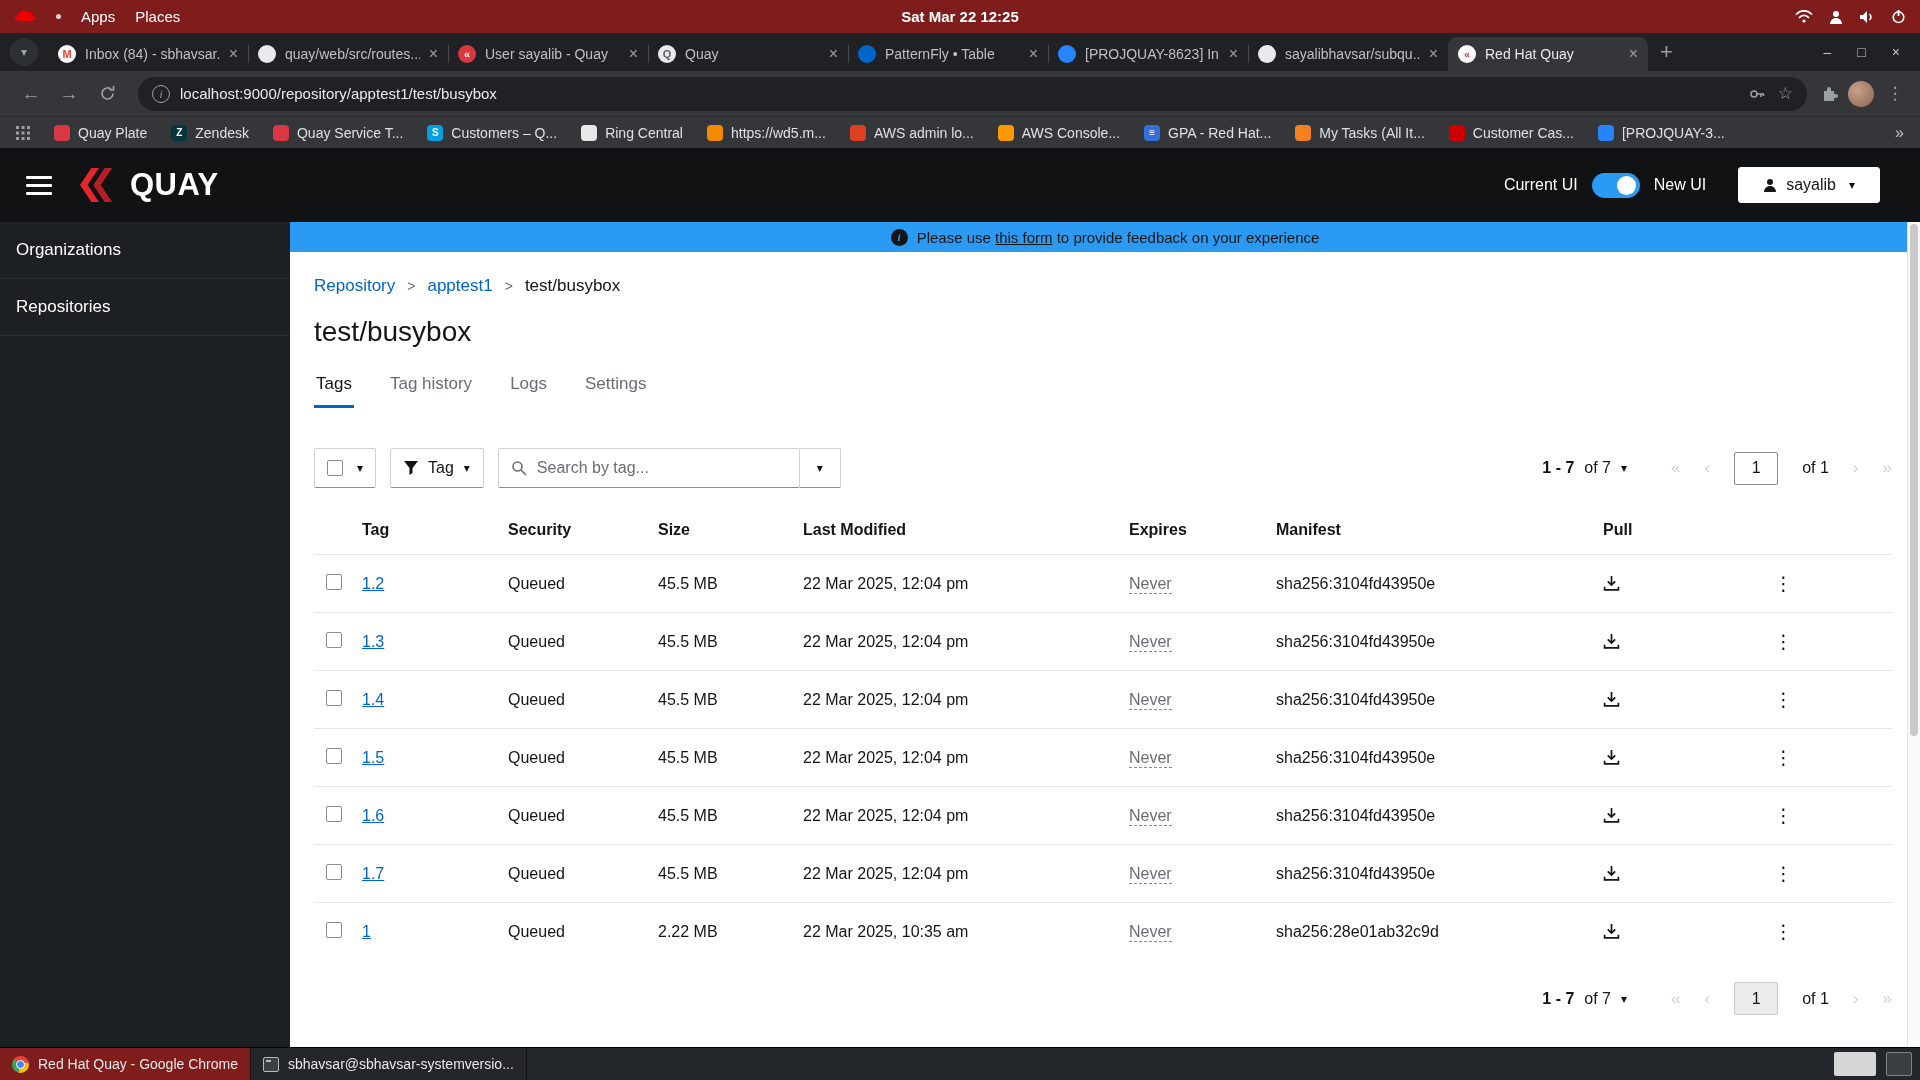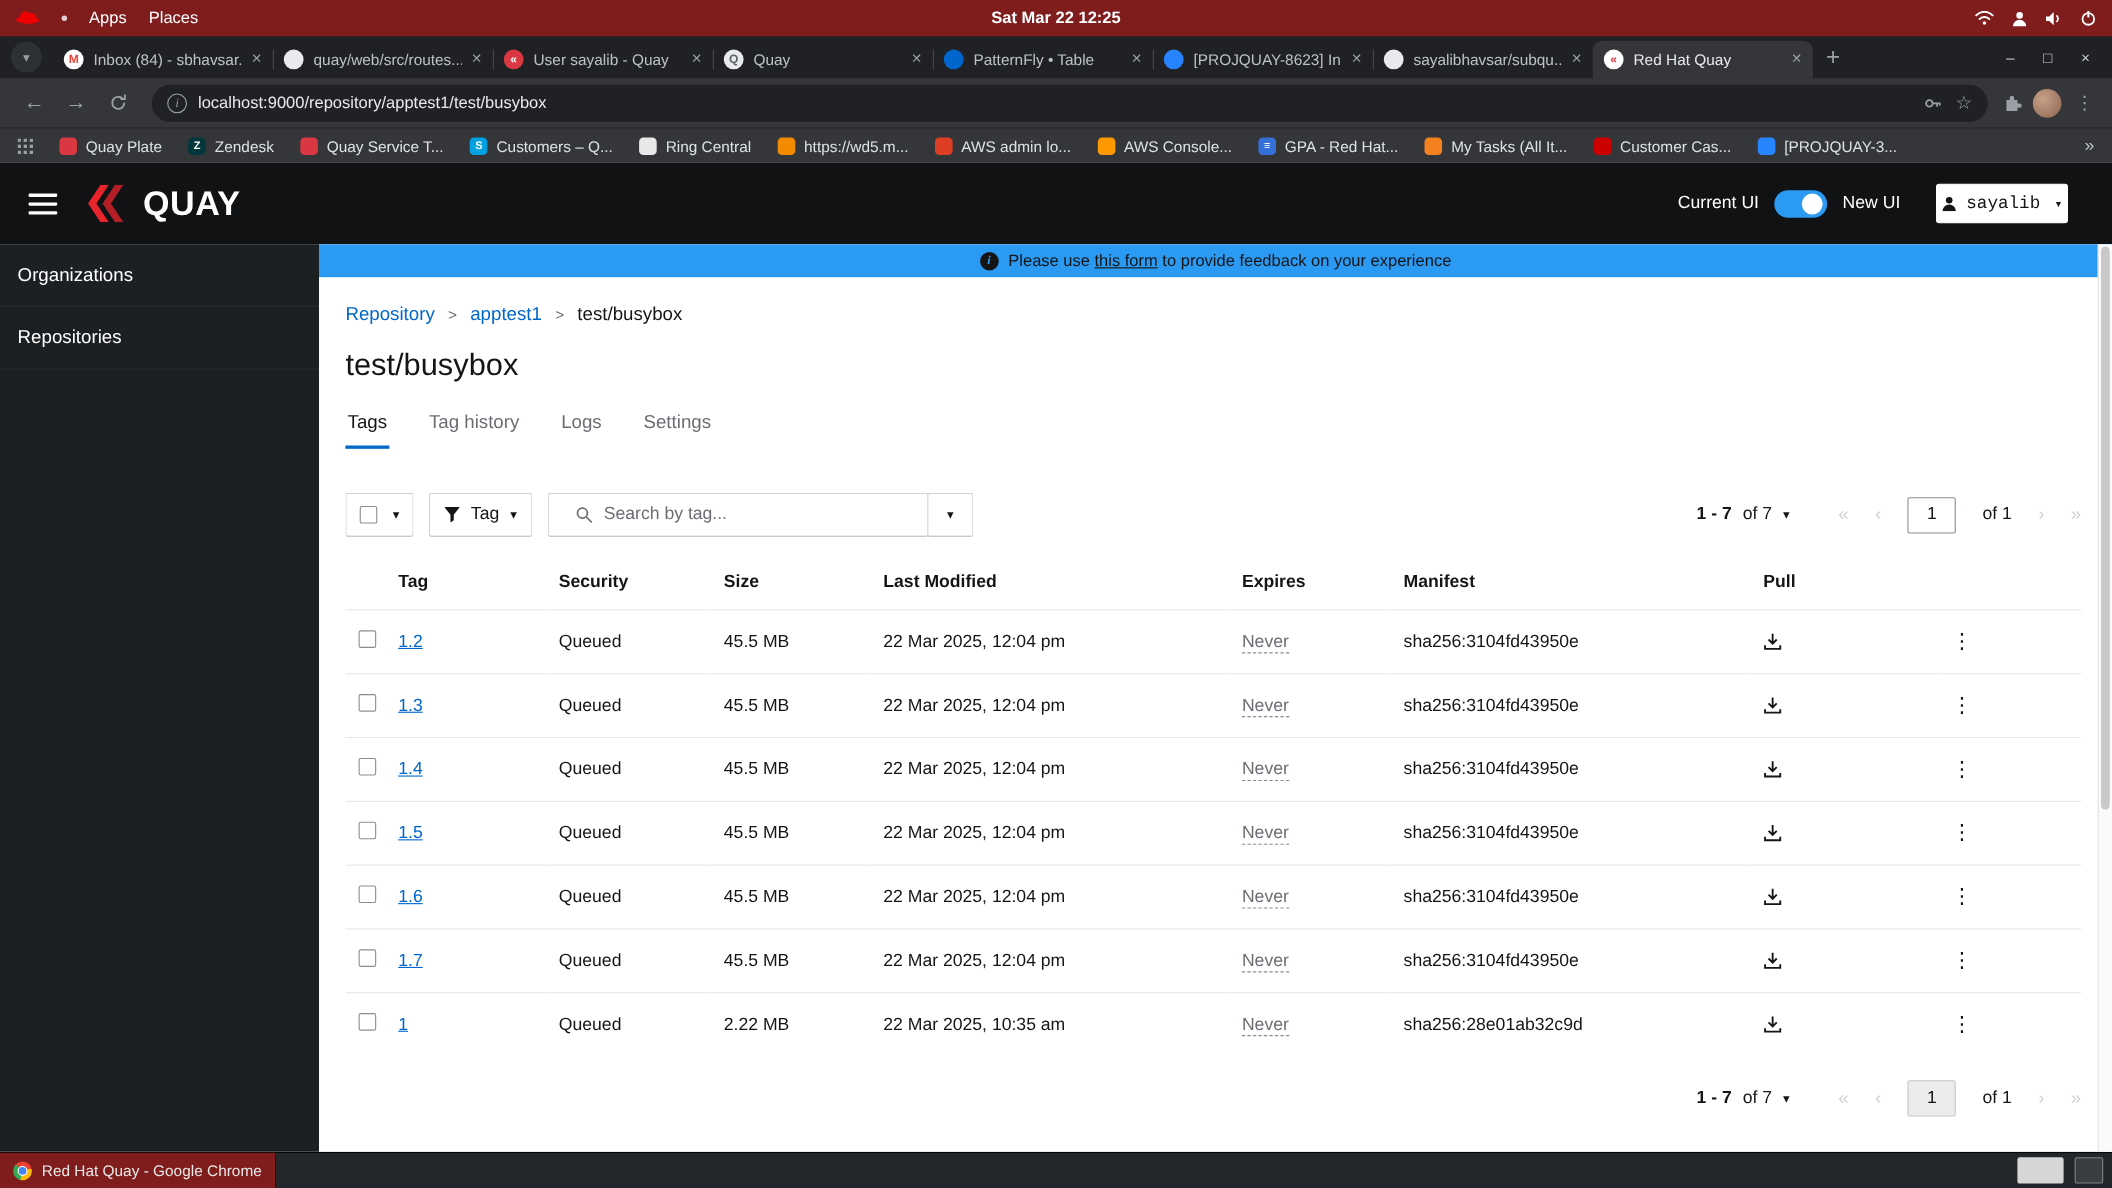--- a/index.html
+++ b/index.html
@@ -46,21 +46,21 @@
 
 .webpage{flex:1;display:flex;flex-direction:column;position:relative;background:#fff;min-height:0;}
 .qheader{height:74px;background:#101214;display:flex;align-items:center;padding:0 26px;gap:24px;flex:none;}
 .hamburger{display:flex;flex-direction:column;gap:5px;width:26px;}
 .hamburger i{height:3px;background:#fff;border-radius:1px;}
 .brand{display:flex;align-items:center;gap:10px;}
 .brand-text{color:#fff;font-size:31px;font-weight:700;letter-spacing:.5px;}
 .hdr-right{margin-left:auto;display:flex;align-items:center;gap:14px;color:#fff;font-size:16px;padding-right:14px;}
 .switch{width:48px;height:25px;border-radius:13px;background:#2b9af3;position:relative;}
 .switch .knob{position:absolute;width:19px;height:19px;border-radius:50%;background:#fff;top:3px;right:4px;}
-.user-btn{margin-left:18px;height:36px;background:#fff;border:1px solid #fff;border-radius:3px;display:flex;align-items:center;gap:9px;padding:0 4px;font-size:16px;color:#151515;font-family:Liberation Mono, monospace;}
+.user-btn{margin-left:18px;height:36px;background:#fff;border:1px solid #fff;border-radius:3px;display:flex;align-items:center;gap:9px;padding:0 24px;font-size:16px;color:#151515;font-family:Liberation Sans, sans-serif;}
 .user-btn .caret{font-size:12px;margin-left:4px;}
 
 .appbody{flex:1;display:flex;min-height:0;}
 .sidebar{width:290px;background:#1d2023;flex:none;}
 .nav-item{height:57px;display:flex;align-items:center;padding:0 16px;color:#fff;font-size:17px;border-bottom:1px solid #2a2d30;}
 
 .main{flex:1;display:flex;flex-direction:column;min-width:0;background:#fff;}
 .banner{height:30px;background:#2b9af3;display:flex;align-items:center;justify-content:center;gap:9px;font-size:15px;color:#151515;flex:none;}
 .banner a{color:#151515;text-decoration:underline;}
 .info-circle2{width:17px;height:17px;border-radius:50%;background:#151515;color:#2b9af3;font-size:11px;font-weight:700;display:flex;align-items:center;justify-content:center;font-family:"Liberation Serif",serif;font-style:italic;flex:none;}
@@ -75,21 +75,21 @@
 .tab-item{font-size:17px;color:#6a6e73;padding:0 2px 11px;border-bottom:3px solid transparent;}
 .tab-item.active{color:#151515;border-bottom-color:#0066cc;}
 
 .toolbar{margin-top:40px;display:flex;align-items:center;gap:14px;}
 .ctl{height:40px;background:#fff;border:1px solid #d2d2d2;border-bottom-color:#8a8d90;display:flex;align-items:center;border-radius:2px;}
 .bulk{padding:0 12px;gap:14px;}
 .filter{padding:0 13px;gap:10px;font-size:16px;color:#151515;}
 .caret{color:#151515;font-size:12px;}
 .checkbox{width:16px;height:16px;border:1px solid #8a8d90;border-radius:2px;background:#fff;display:inline-block;flex:none;}
 .searchwrap{display:flex;}
-.search{width:346px;padding:0 24px;gap:10px;}
+.search{width:302px;padding:0 12px;gap:10px;}
 .search input{border:none;outline:none;flex:1;font-size:16px;color:#151515;font-family:inherit;background:transparent;min-width:0;}
 .search input::placeholder{color:#6a6e73;}
 .search-caret{width:42px;justify-content:center;margin-left:-1px;}
 
 .pagination{margin-left:auto;display:flex;align-items:center;gap:44px;font-size:16px;color:#151515;}
 .pg-summary{display:flex;align-items:center;gap:10px;}
 .pg-nav{display:flex;align-items:center;gap:24px;}
 .pg-btn{color:#d2d2d2;font-size:17px;}
 .pg-input{width:44px;height:33px;border:1px solid #8a8d90;border-radius:2px;text-align:center;font-size:16px;font-family:inherit;color:#151515;background:#fff;}
 .pg-input.shaded{background:#ececec;border-color:#c7c7c7;}
@@ -614,17 +614,21 @@
   <div class="page-scrollbar">
       <div class="thumb"></div>
     </div>
 </div>
 
 <div class="taskbar">
   <div class="task active">
     <span class="chrome-ic"></span>
     <span>Red Hat Quay - Google Chrome</span>
   </div>
+  <div class="task">
+    <span class="term-ic"></span>
+    <span>sbhavsar@sbhavsar-systemversio...</span>
+  </div>
   <div class="ws-area">
     <span class="ws current"></span>
     <span class="ws other"></span>
   </div>
 </div>
 
 </body></html>

